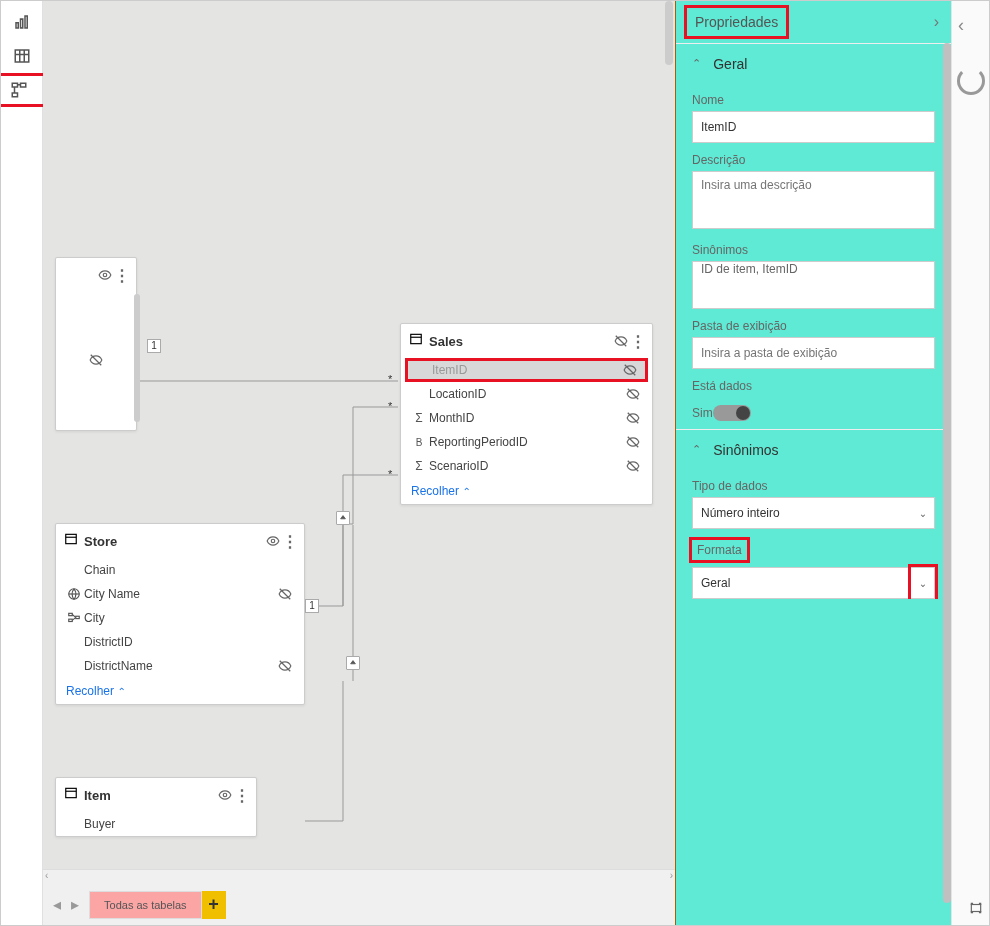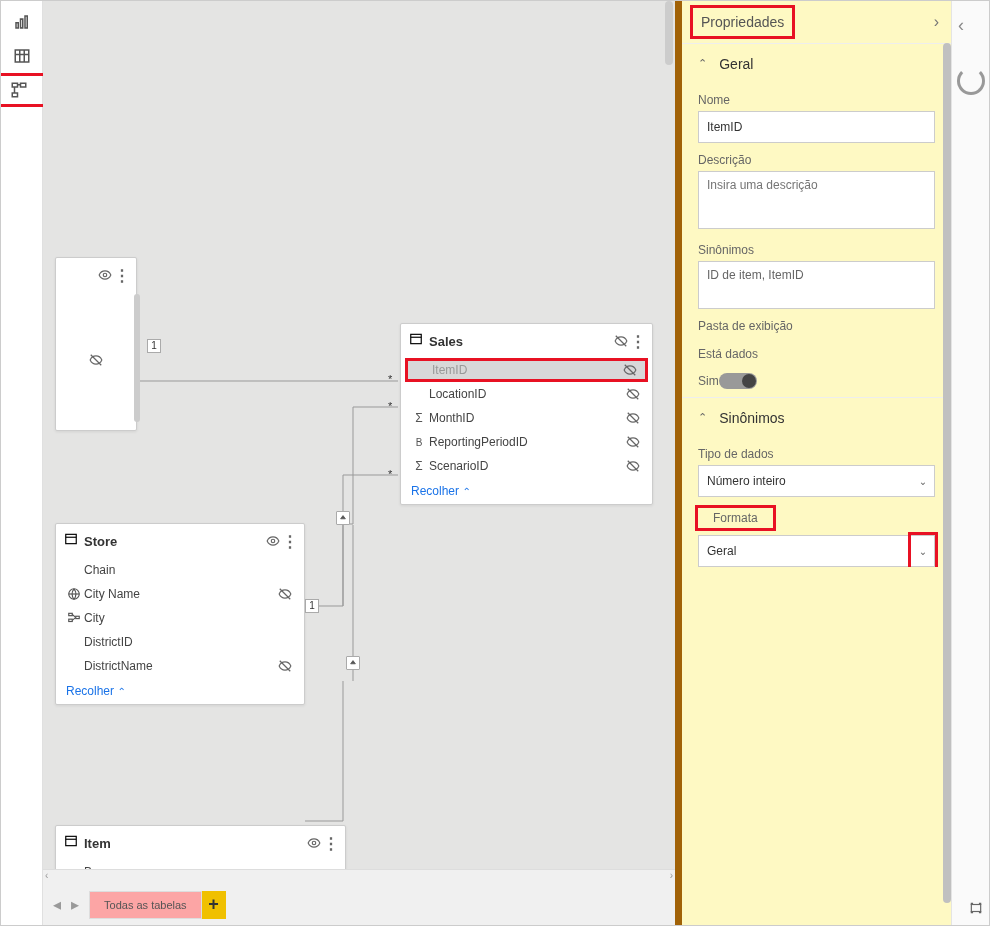--- a/index.html
+++ b/index.html
@@ -19,40 +19,40 @@
 .trow .ricon{width:20px;display:inline-flex;justify-content:center;color:#555}
 .trow .rname{flex:1;white-space:nowrap;overflow:hidden}
 .trow .reye{width:22px;display:flex;justify-content:center;color:#666}
 .trow.hl{background:#d8d8d8;border:3px solid #e81123;margin:0 4px;padding:0 4px;color:#999}
 .collapse-link{font-size:12px;color:#1a73e8;padding:6px 10px;cursor:pointer}
 .collapse-link .car{font-size:10px}
 .railbox{position:absolute;width:14px;height:14px;background:#fff;border:1px solid #aaa;display:flex;align-items:center;justify-content:center;font-size:9px;color:#555;border-radius:1px}
 .railbox svg{width:8px;height:8px}
 .card1{width:14px;height:14px;background:#fff;border:1px solid #aaa;text-align:center;font-size:10px;line-height:12px;color:#333;position:absolute}
 .cstar{position:absolute;font-size:11px;color:#333}
-.panel{position:absolute;right:38px;top:0;width:276px;height:924px;background:#fef9c3;border-left:7px solid #a16207;overflow:hidden}
+.panel{position:absolute;right:38px;top:0;width:276px;height:924px;background:#5eead4;border-left:1px solid #a16207;overflow:hidden}
 .panel .phdr{height:42px;display:flex;align-items:center;justify-content:space-between;padding:0 12px 0 16px;color:#555;font-size:14px}
 .panel .phdr .ptitle{border:3px solid #e81123;padding:6px 8px;margin-left:-8px}
 .panel .phdr .chev{color:#777;font-size:16px}
 .pscroll{position:absolute;right:0;top:42px;width:8px;height:860px;background:#c0c0c0;border-radius:4px}
 .panel .pbody{padding:0;overflow:hidden}
 .section-hd{display:flex;align-items:center;height:40px;padding:0 16px;color:#333;font-size:14px;border-top:1px solid #eee}
 .section-hd .arrow{margin-right:12px;color:#666;font-size:11px}
 .lbl{font-size:12px;color:#666;padding:10px 16px 4px}
 .txtbox{margin:0 16px;width:calc(100% - 32px);height:32px;border:1px solid #ccc;background:#fff;padding:0 8px;font-size:12px;color:#333}
 .txtarea{margin:0 16px;width:calc(100% - 32px);height:58px;border:1px solid #ccc;background:#fff;padding:6px 8px;font-size:12px;color:#999;resize:none}
-.txtstatic{margin:0 16px;width:calc(100% - 32px);min-height:48px;border:1px solid #ccc;background:#fff;padding:6px 8px;font-size:12px;color:#666}
+.txtstatic{margin:0 16px;width:calc(100% - 32px);min-height:48px;border:1px solid #ccc;background:#fff;padding:0 8px;font-size:12px;color:#666}
 .toggle-row{padding:8px 16px;font-size:12px;color:#666;display:flex;align-items:center;gap:0}
 .tgl{position:relative;width:38px;height:16px;background:#999;border-radius:8px}
 .tgl::after{content:"";position:absolute;right:1px;top:1px;width:14px;height:14px;background:#444;border-radius:50%}
 .select-wrap{position:relative;margin:0 16px}
 .select-wrap .selbox{width:100%;height:32px;border:1px solid #ccc;background:#fff;padding:0 28px 0 8px;font-size:12px;color:#333;display:flex;align-items:center}
 .select-wrap .selcaret{position:absolute;right:0;top:0;width:24px;height:32px;display:flex;align-items:center;justify-content:center;color:#666;font-size:10px}
 .select-wrap.hl-caret .selcaret{border:3px solid #e81123;height:38px;top:-3px;right:-3px;width:30px}
-.lbl.hl{display:inline-block;border:3px solid #e81123;margin-left:13px;padding:3px 15px}
+.lbl.hl{display:inline-block;border:3px solid #e81123;margin-left:13px;padding:3px 5px}
 .tabstrip{position:absolute;left:42px;right:314px;bottom:0;height:56px;background:#f0f0f0;border-top:1px solid #ddd}
 .tabstrip .scroll-h{position:absolute;top:0;left:0;right:0;height:10px;display:flex;justify-content:space-between;font-size:10px;color:#999;padding:0 2px}
 .tabstrip .tabs{position:absolute;left:0;bottom:0;top:14px;display:flex;align-items:center;gap:0}
 .tabstrip .tabbtn{height:28px;background:#fca5a5;padding:0 14px;font-size:11px;color:#555;border:1px solid #ddd;display:flex;align-items:center}
 .tabstrip .addbtn{width:24px;height:28px;background:#f0c000;display:flex;align-items:center;justify-content:center;color:#333;font-weight:bold;font-size:18px}
 .tabstrip .nav{display:flex;align-items:center;gap:10px;margin:0 10px;color:#999}
 .rlane{position:absolute;right:0;top:0;width:38px;height:924px;background:#fafafa;border-left:1px solid #e4e4e4}
 .rlane .collapse{position:absolute;left:6px;top:14px;color:#888;font-size:18px}
 .rlane .spin{position:absolute;right:4px;top:66px;width:28px;height:28px;border:3px solid #999;border-top-color:transparent;border-radius:50%}
 .rlane .fit{position:absolute;right:6px;bottom:6px;color:#666}
@@ -255,21 +255,21 @@
           <svg class="ico" viewBox="0 0 24 24" fill="none" stroke="currentColor" stroke-width="2">
             <path d="M2 12s3-7 10-7 10 7 10 7-3 7-10 7S2 12 2 12z"></path>
             <line x1="3" y1="3" x2="21" y2="21"></line>
           </svg>
         </span>
       </div>
     <div class="collapse-link"><span>Recolher</span> <span class="car">⌃</span></div>
   </div>
   <div class="card1" style="left:262px;top:598px">1</div>
 
-  <div class="tcard" style="left:12px;top:824px;width:291px">
+  <div class="tcard" style="left:12px;top:776px;width:202px">
     <div class="thead">
       <span><svg class="ico" viewBox="0 0 24 24" fill="none" stroke="currentColor" stroke-width="2">
             <rect x="3" y="4" width="18" height="16"></rect>
             <line x1="3" y1="9" x2="21" y2="9"></line>
           </svg></span>
       <span class="tname">Item</span>
       <span class="heye">
           <svg class="ico" viewBox="0 0 24 24" fill="none" stroke="currentColor" stroke-width="2">
             <path d="M2 12s3-7 10-7 10 7 10 7-3 7-10 7S2 12 2 12z"></path>
             <circle cx="12" cy="12" r="3"></circle>
@@ -316,20 +316,21 @@
     <div class="lbl">Nome</div>
     <input class="txtbox" value="ItemID" style="">
 
     <div class="lbl">Descrição</div>
     <textarea class="txtarea" placeholder="Insira uma descrição" style=""></textarea>
 
     <div class="lbl">Sinônimos</div>
     <div class="txtstatic">ID de item, ItemID</div>
 
     <div class="lbl">Pasta de exibição</div>
+    <input class="txtbox" style="color: rgb(153, 153, 153);" placeholder="Insira a pasta de exibição">
 
     <div class="lbl">Está dados</div>
     <div class="toggle-row">
         <span>Sim</span>
         <div class="tgl"></div>
       </div>
 
     <div class="section-hd">
         <span class="arrow">⌃</span>
         <span>Sinônimos</span>

